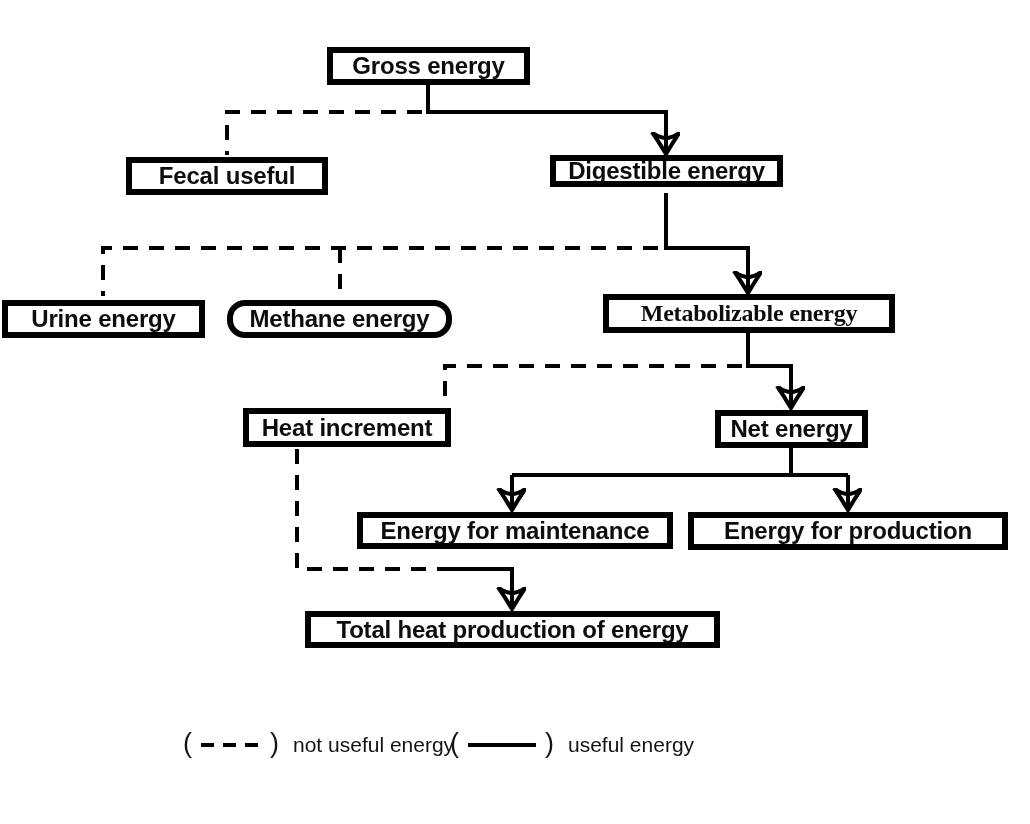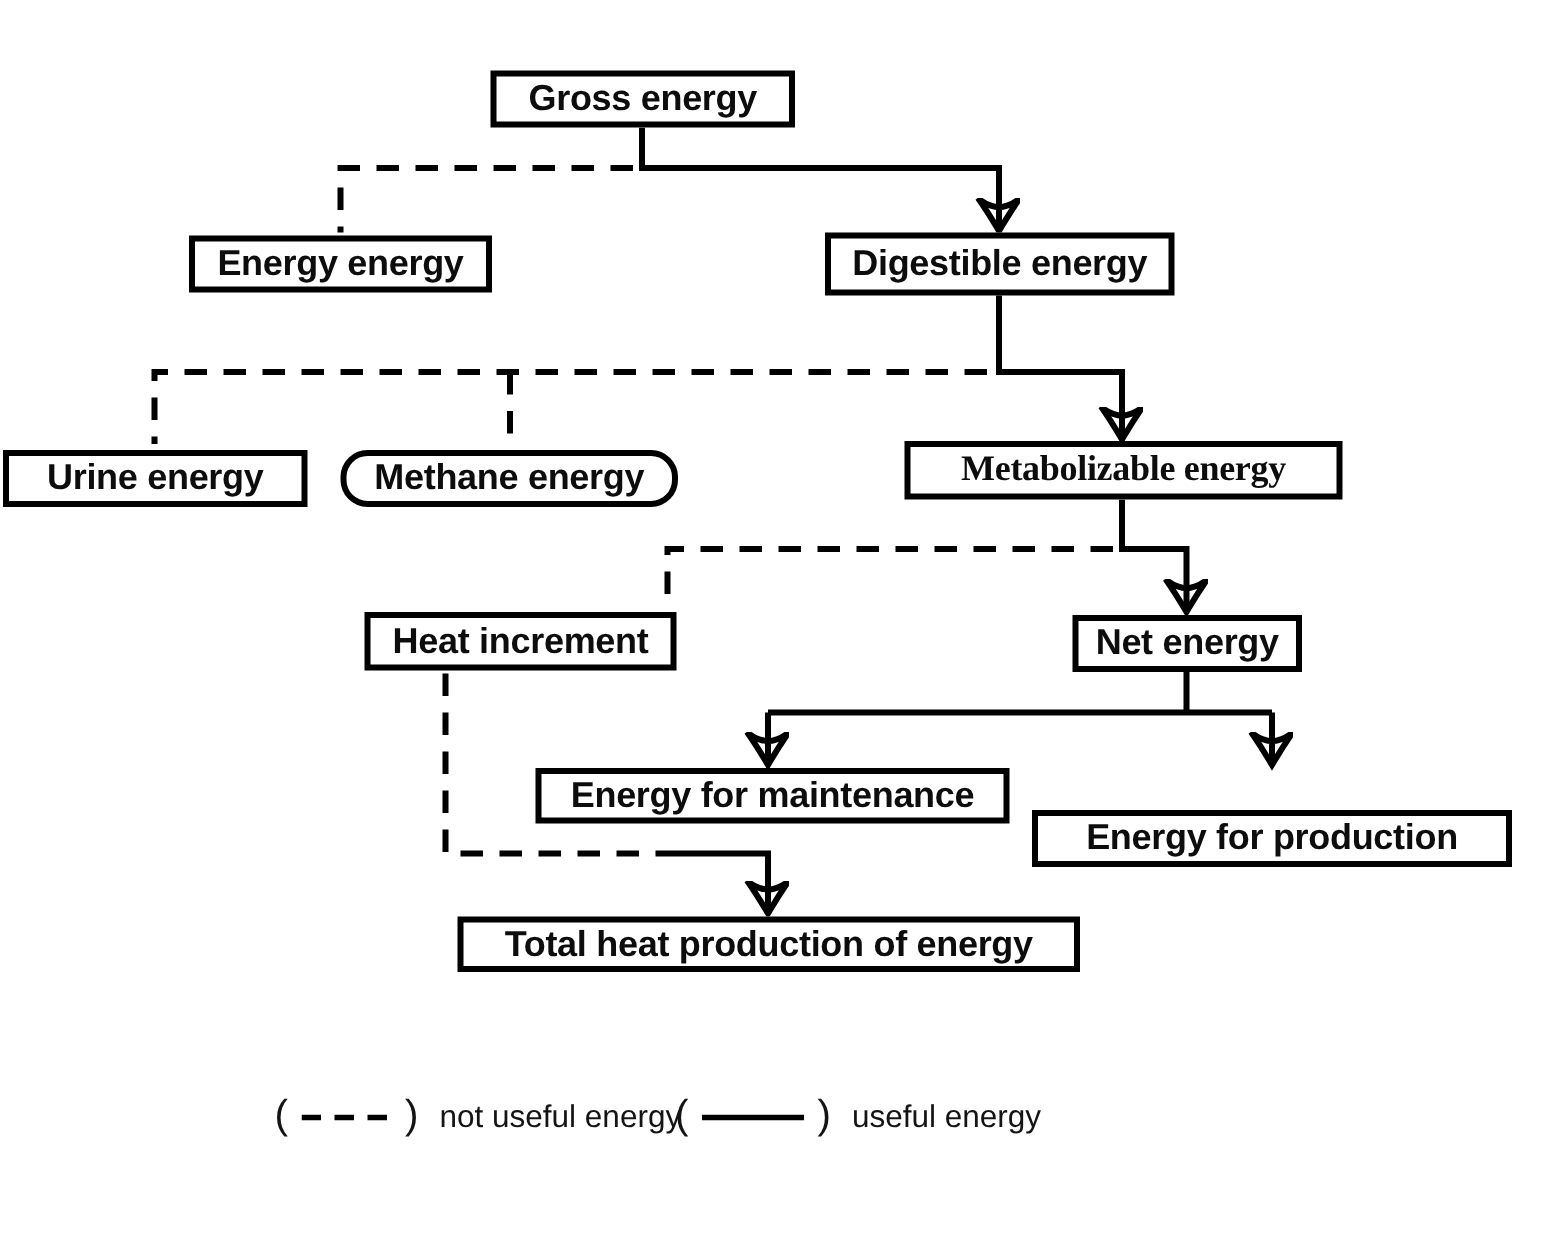--- a/index.html
+++ b/index.html
@@ -10,21 +10,21 @@
     background: #ffffff;
     font-family: "Liberation Sans", "DejaVu Sans", sans-serif;
     overflow: hidden;
   }
   svg.wires { position: absolute; left: 0; top: 0; }
   svg.wires path { stroke: #000000; stroke-width: 4; fill: none; stroke-linejoin: miter; }
   svg.wires path.dashed { stroke-dasharray: 15 11; }
   .node {
     position: absolute;
     box-sizing: border-box;
-    border: 4px solid #000000;
+    border: 6px solid #000000;
     background: #ffffff;
     display: flex;
     align-items: center;
     justify-content: center;
     font-weight: 700;
     font-size: 24px;
     color: #0d0d0d;
     letter-spacing: -0.2px;
     white-space: nowrap;
   }
@@ -67,29 +67,29 @@
     <path d="M448,569 H512 V609" marker-end="url(#arrow)"></path>
 
     <path class="dashed" d="M422,112 H227 V155"></path>
     <path class="dashed" d="M658,248 H103 V296"></path>
     <path class="dashed" d="M340,248 V296"></path>
     <path class="dashed" d="M742,366 H445 V406"></path>
     <path class="dashed" d="M297,449 V569 H448"></path>
   </svg>
 
   <div class="node" style="left:327px; top:47px;  width:203px; height:38px;">Gross energy</div>
-  <div class="node" style="left:126px; top:157px; width:202px; height:38px;">Energy energy</div>
-  <div class="node" style="left:550px; top:155px; width:233px; height:42px;">Digestible energy</div>
+  <div class="node" style="left:126px; top:157px; width:202px; height:38px;">Fecal useful</div>
+  <div class="node" style="left:550px; top:155px; width:233px; height:32px;">Digestible energy</div>
   <div class="node" style="left:2px;   top:300px; width:203px; height:38px;">Urine energy</div>
   <div class="node" style="left:227px; top:300px; width:225px; height:38px;border-radius:18px;">Methane energy</div>
   <div class="node" style="left:603px; top:294px; width:292px; height:39px;font-family:Liberation Serif, serif;">Metabolizable energy</div>
   <div class="node" style="left:243px; top:408px; width:208px; height:39px;">Heat increment</div>
   <div class="node" style="left:715px; top:410px; width:153px; height:38px;">Net energy</div>
   <div class="node" style="left:357px; top:512px; width:316px; height:37px;">Energy for maintenance</div>
-  <div class="node" style="left:688px; top:512px; width:320px; height:38px;margin-top:28px;">Energy for production</div>
+  <div class="node" style="left:688px; top:512px; width:320px; height:38px;">Energy for production</div>
   <div class="node" style="left:305px; top:611px; width:415px; height:37px;">Total heat production of energy</div>
 
   <div class="legend-item" style="left:183px; top:729px;">
     <span class="paren">(</span>
     <svg class="sample" width="60" height="4">
       <line x1="0" y1="2" x2="60" y2="2" stroke="#000000" stroke-width="4" stroke-dasharray="13 9"></line>
     </svg>
     <span class="paren">)</span>
     <span class="label">not useful energy</span>
   </div>

